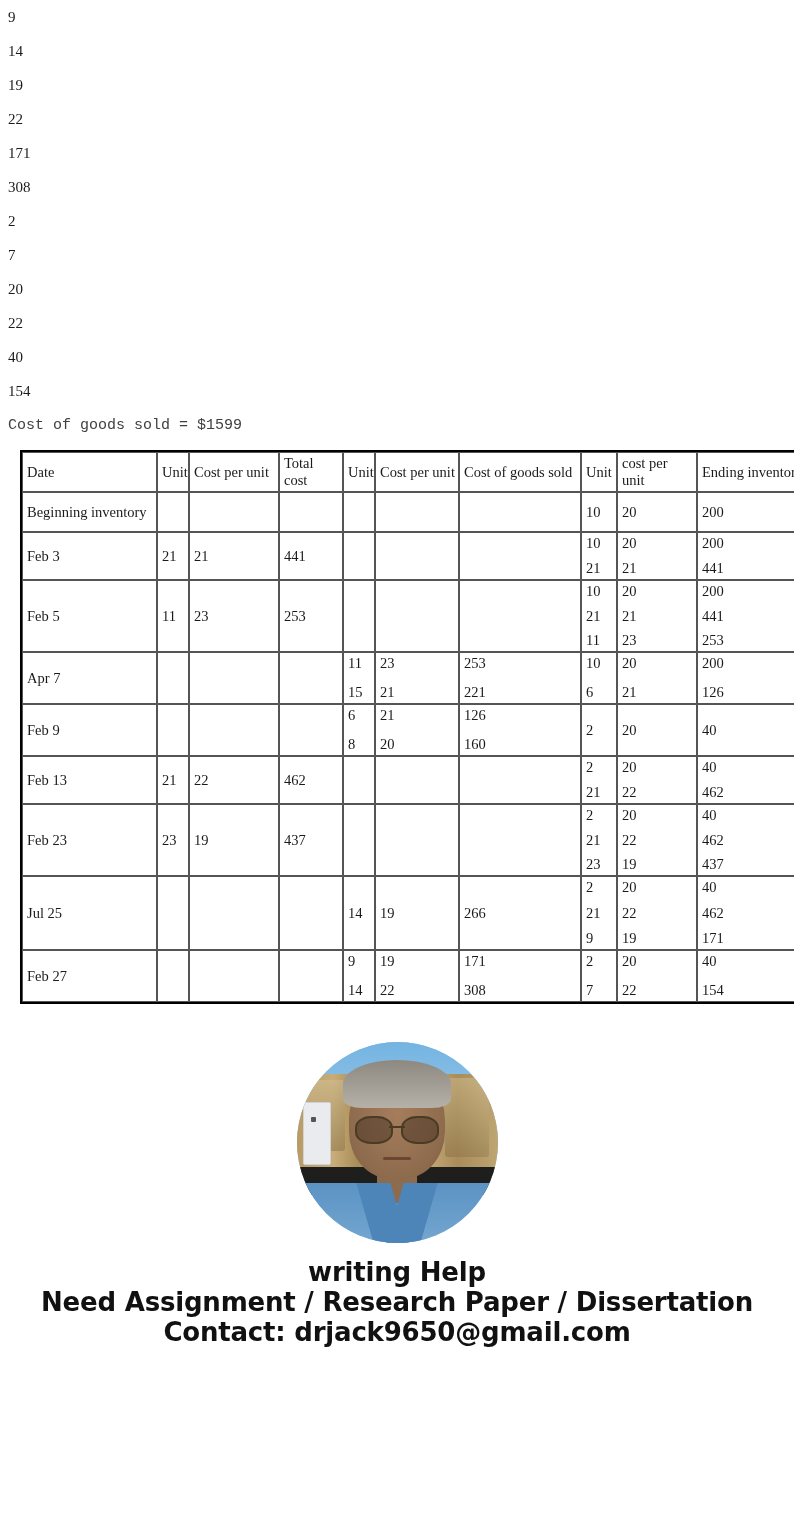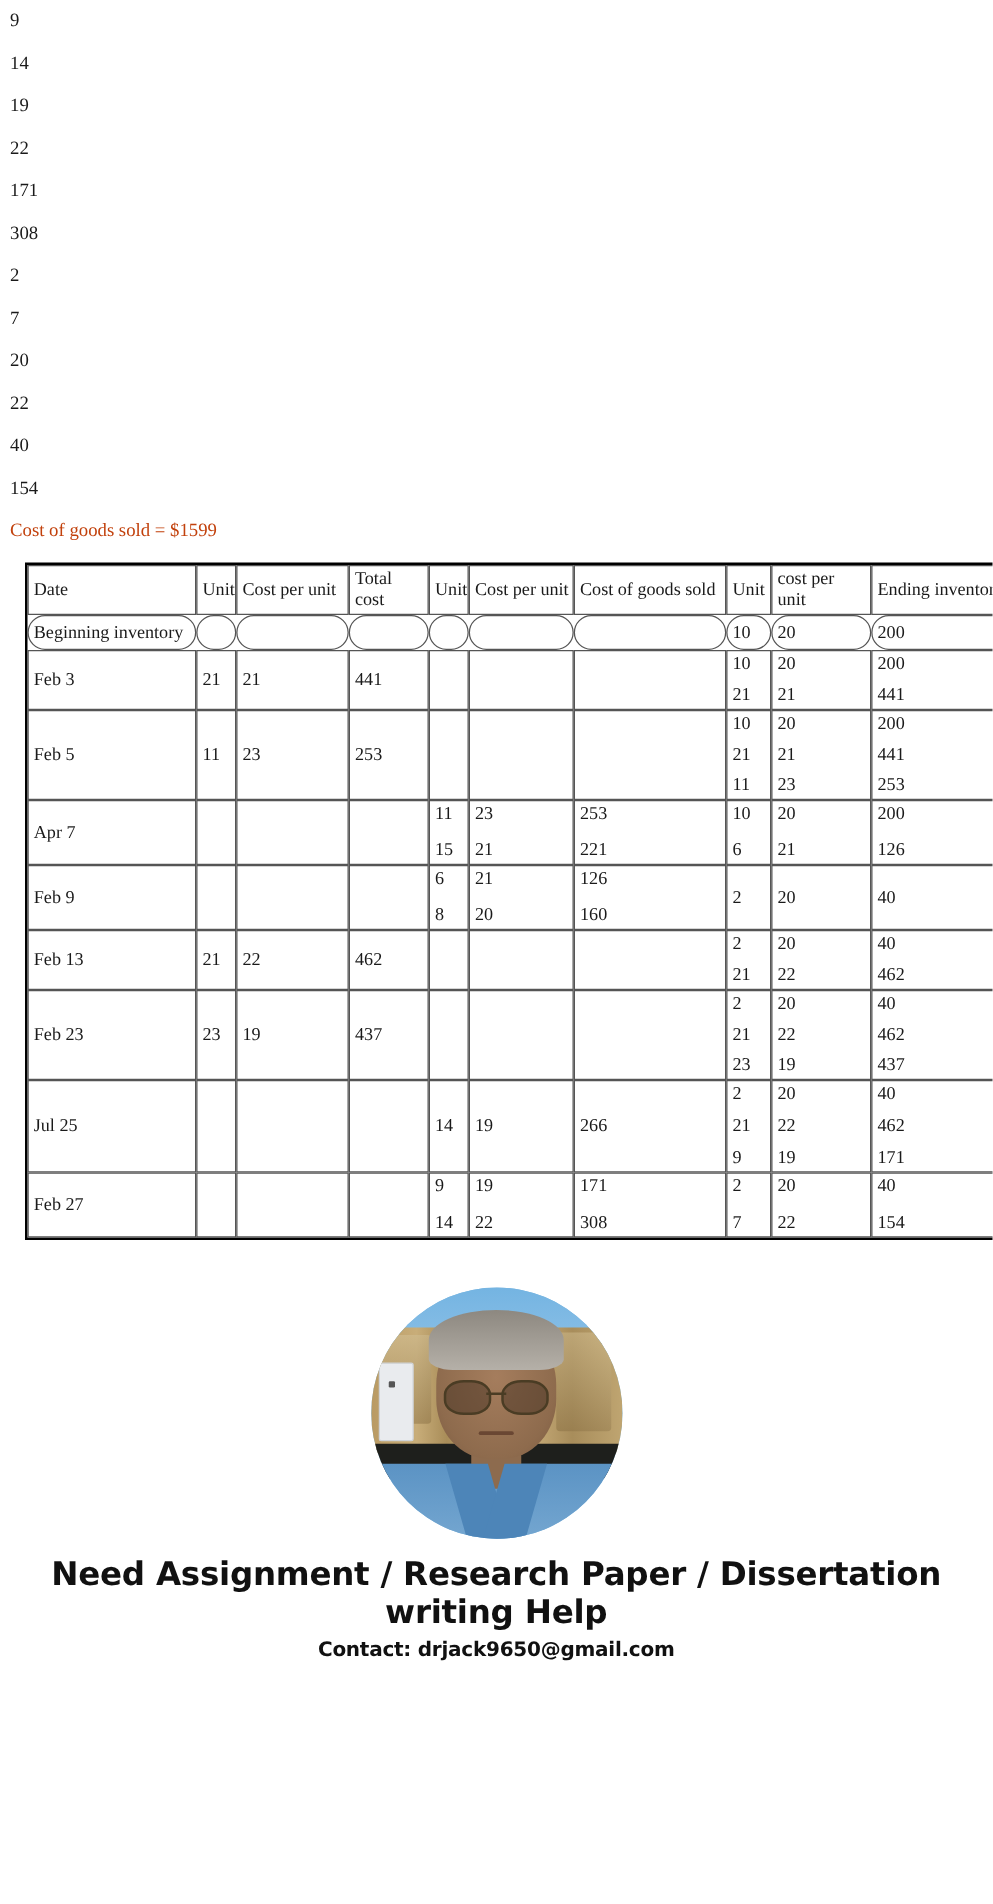--- a/index.html
+++ b/index.html
@@ -31,21 +31,22 @@
     align-items: center;
     color: #1a1a1a;
   }
   .para {
     font-size: 15px;
     line-height: 15px;
     height: 34px;
     display: flex;
     align-items: center;
     padding-left: 8px;
-    color: #c2410c;
+    color: #404040;
+    font-family: Liberation Mono, monospace;
   }
 
   
   .table-wrap {
     padding: 8px 8px 0 20px;
     box-sizing: border-box;
   }
   table.inv {
     border-collapse: separate;
     border-spacing: 0;
@@ -83,21 +84,21 @@
     display: flex;
     flex-direction: column;
     justify-content: space-between;
     height: 100%;
     min-height: 17px;
   }
   .stack span { display: block; line-height: 17px; }
   .stack.one { justify-content: center; }
 
   td.h-row { height: 40px; }
-  tr.r-begin td { height: 28px; border-radius: 17px; }
+  tr.r-begin td { height: 40px; }
   tr.r-f3 td    { height: 48px; }
   tr.r-f5 td    { height: 72px; }
   tr.r-f7 td    { height: 52px; }
   tr.r-f9 td    { height: 52px; }
   tr.r-f13 td   { height: 48px; }
   tr.r-f23 td   { height: 72px; }
   tr.r-f25 td   { height: 74px; }
   tr.r-f27 td   { height: 52px; }
 
   
@@ -195,21 +196,21 @@
     text-align: center;
     font-family: "DejaVu Sans", "Liberation Sans", sans-serif;
     font-weight: bold;
     font-size: 26px;
     line-height: 30px;
     color: #111;
     padding: 0 10px 20px 10px;
     letter-spacing: -0.2px;
   }
   .footer .l1 { font-size: 26px; }
-  .footer .l2 { font-size: 16px; }
+  .footer .l2 { font-size: 26px; }
 </style>
 </head>
 <body>
 
 <div class="page">
 
   <div class="num-list">
       <div class="num-line">9</div>
       <div class="num-line">14</div>
       <div class="num-line">19</div>
@@ -627,18 +628,18 @@
       <div class="av-face"></div>
       <div class="av-hair"></div>
       <div class="av-glassL"></div>
       <div class="av-glassR"></div>
       <div class="av-bridge"></div>
       <div class="av-mouth"></div>
     </div>
   </div>
 
   <div class="footer">
+    <div class="l1">writing Help</div>
     <div class="l1">Need Assignment / Research Paper / Dissertation</div>
-    <div class="l1">writing Help</div>
     <div class="l2">Contact: drjack9650@gmail.com</div>
   </div>
 
 </div>
 
 </body></html>

